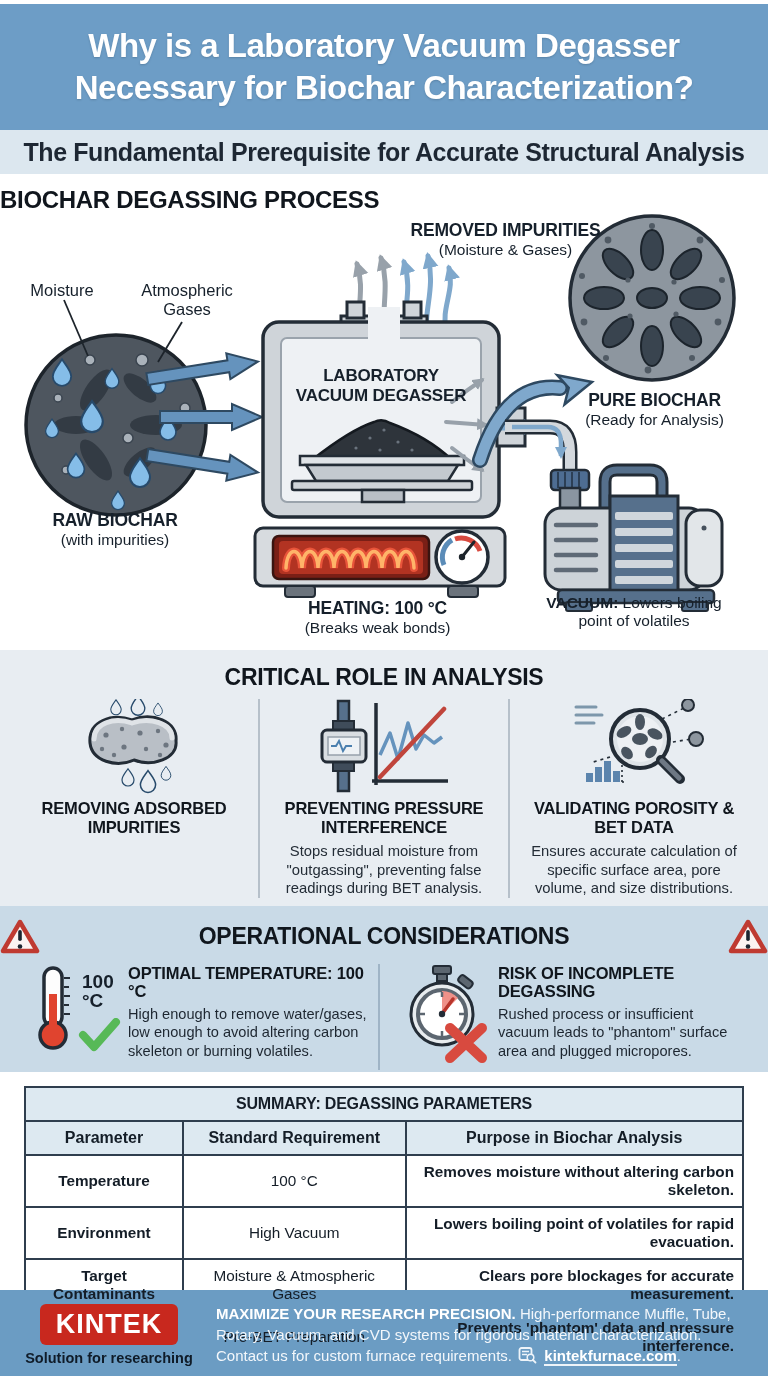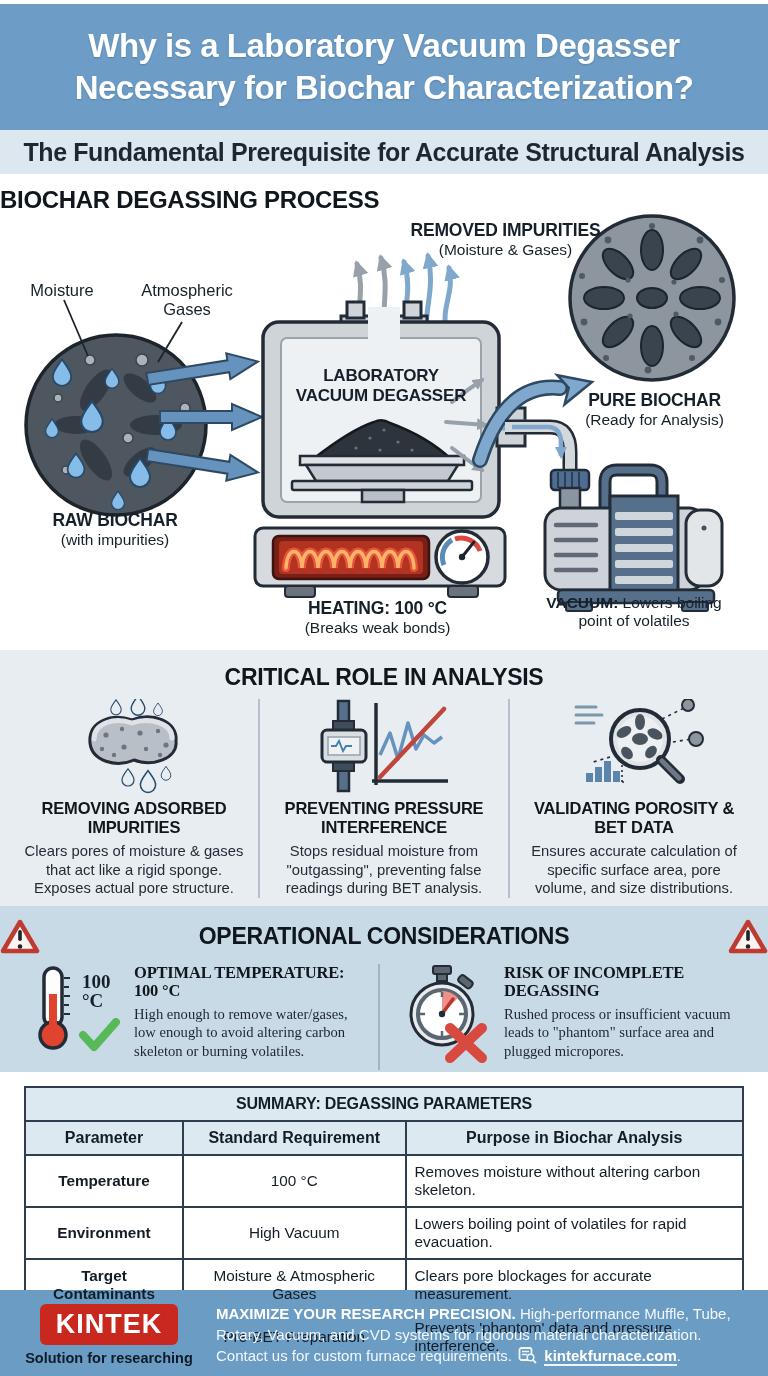--- a/index.html
+++ b/index.html
@@ -42,37 +42,37 @@
   .crit-card + .crit-card { border-left:2px solid #b6c0ca; }
   .crit-icon { height:96px; display:flex; align-items:center; justify-content:center; }
   .crit-card h3 { font-size:16.5px; font-weight:800; color:#10161d; line-height:1.15; margin:4px 0 5px; letter-spacing:-0.2px; }
   .crit-card p { font-size:14.8px; color:#232c36; line-height:1.26; }
 
   
   .operational { height:166px; background:#c9dae7; padding-top:12px; }
   .op-title { display:flex; align-items:center; justify-content:space-between; gap:16px; }
   .op-title h2 { font-size:23px; font-weight:800; color:#10161d; letter-spacing:-0.3px; }
   .op-items { display:flex; margin-top:10px; padding:0 18px; }
-  .op-item { flex:1; display:flex; gap:10px; align-items:flex-start; padding:0 8px;font-family:Liberation Serif, serif; }
+  .op-item { flex:1; display:flex; gap:4px; align-items:flex-start; padding:0 8px; }
   .op-item + .op-item { border-left:2px solid #9fb4c6; padding-left:18px; }
   .op-icon-cluster { position:relative; width:98px; height:106px; flex:none; }
   .thermo-val { position:absolute; left:56px; top:8px; font-weight:800; font-size:19px; color:#16202b; line-height:1.0; }
   .op-text h3 { font-size:16.5px; font-weight:800; color:#10161d; line-height:1.12; margin-bottom:4px; letter-spacing:-0.2px; }
   .op-text p { font-size:14.6px; color:#1d2630; line-height:1.27; max-width:268px; }
 
   
   .summary { height:218px; background:#ffffff; padding:14px 24px 0; }
   table.params { width:100%; border-collapse:collapse; border:2.5px solid #2f3e4e; }
   table.params td, table.params th { border:2px solid #2f3e4e; }
   .tbl-title { background:#cfdfeb; text-align:center; font-size:20px; font-weight:800;
                color:#10161d; padding:10px 4px; letter-spacing:-0.2px; }
   .params thead th { background:#dde9f1; font-size:16px; font-weight:700; color:#141d27; padding:7px 4px; }
   .params tbody td { font-size:15.3px; color:#141d27; padding:7px 8px; text-align:center; background:#fff; }
   .params tbody td.param { font-weight:700; }
-  .params tbody td.purpose { text-align:left; }
+  .params tbody td.purpose { text-align:right;font-weight:bold; }
 
   
   .footer { height:86px; background:#6b9cc3; display:flex; padding:0 18px; }
   .logo-block { width:182px; flex:none; display:flex; flex-direction:column; align-items:center; justify-content:center; padding-top:4px; }
   .logo-badge { background:#c8281e; color:#fff; font-weight:800; font-size:27px; letter-spacing:1px;
                 padding:5px 16px; border-radius:6px; }
   .tagline { margin-top:5px; color:#0f1b28; font-weight:700; font-size:14.5px; }
   .footer-text { flex:1; padding:13px 4px 0 16px; color:#f3f7fb; font-size:15px; line-height:1.4; }
   .footer-text b { color:#ffffff; font-weight:800; }
   .footer-link { color:#ffffff; font-weight:800; text-decoration:none; border-bottom:2px solid #eef4f9; cursor:pointer; }
@@ -320,21 +320,20 @@
               <use href="#dropc" transform="translate(-18,-40) scale(0.65)" fill="#85bde8"></use>
               <use href="#dropc" transform="translate(4,-42) scale(0.85)" fill="#85bde8"></use>
               <use href="#dropc" transform="translate(24,-38) scale(0.55)" fill="#85bde8"></use>
               <use href="#dropc" transform="translate(-6,30) scale(0.75)" fill="#85bde8"></use>
               <use href="#dropc" transform="translate(14,34) scale(0.95)" fill="#85bde8"></use>
               <use href="#dropc" transform="translate(32,26) scale(0.6)" fill="#85bde8"></use>
             </g>
           </svg>
         </div>
         <h3>REMOVING ADSORBED IMPURITIES</h3>
-        <p>Clears pores of moisture &amp; gases that act like a rigid sponge. Exposes actual pore structure.</p>
       </div>
 
       <div class="crit-card">
         <div class="crit-icon">
           <svg width="170" height="96" viewBox="-85 -48 170 96">
             <rect x="-46" y="-46" width="11" height="22" fill="#56708c" stroke="#232c36" stroke-width="2.5"></rect>
             <rect x="-46" y="22" width="11" height="22" fill="#56708c" stroke="#232c36" stroke-width="2.5"></rect>
             <rect x="-51" y="-26" width="21" height="9" fill="#3f4c5a" stroke="#232c36" stroke-width="2"></rect>
             <rect x="-51" y="15" width="21" height="9" fill="#3f4c5a" stroke="#232c36" stroke-width="2"></rect>
             <rect x="-62" y="-17" width="44" height="32" rx="5" fill="#d9dee2" stroke="#232c36" stroke-width="3"></rect>

